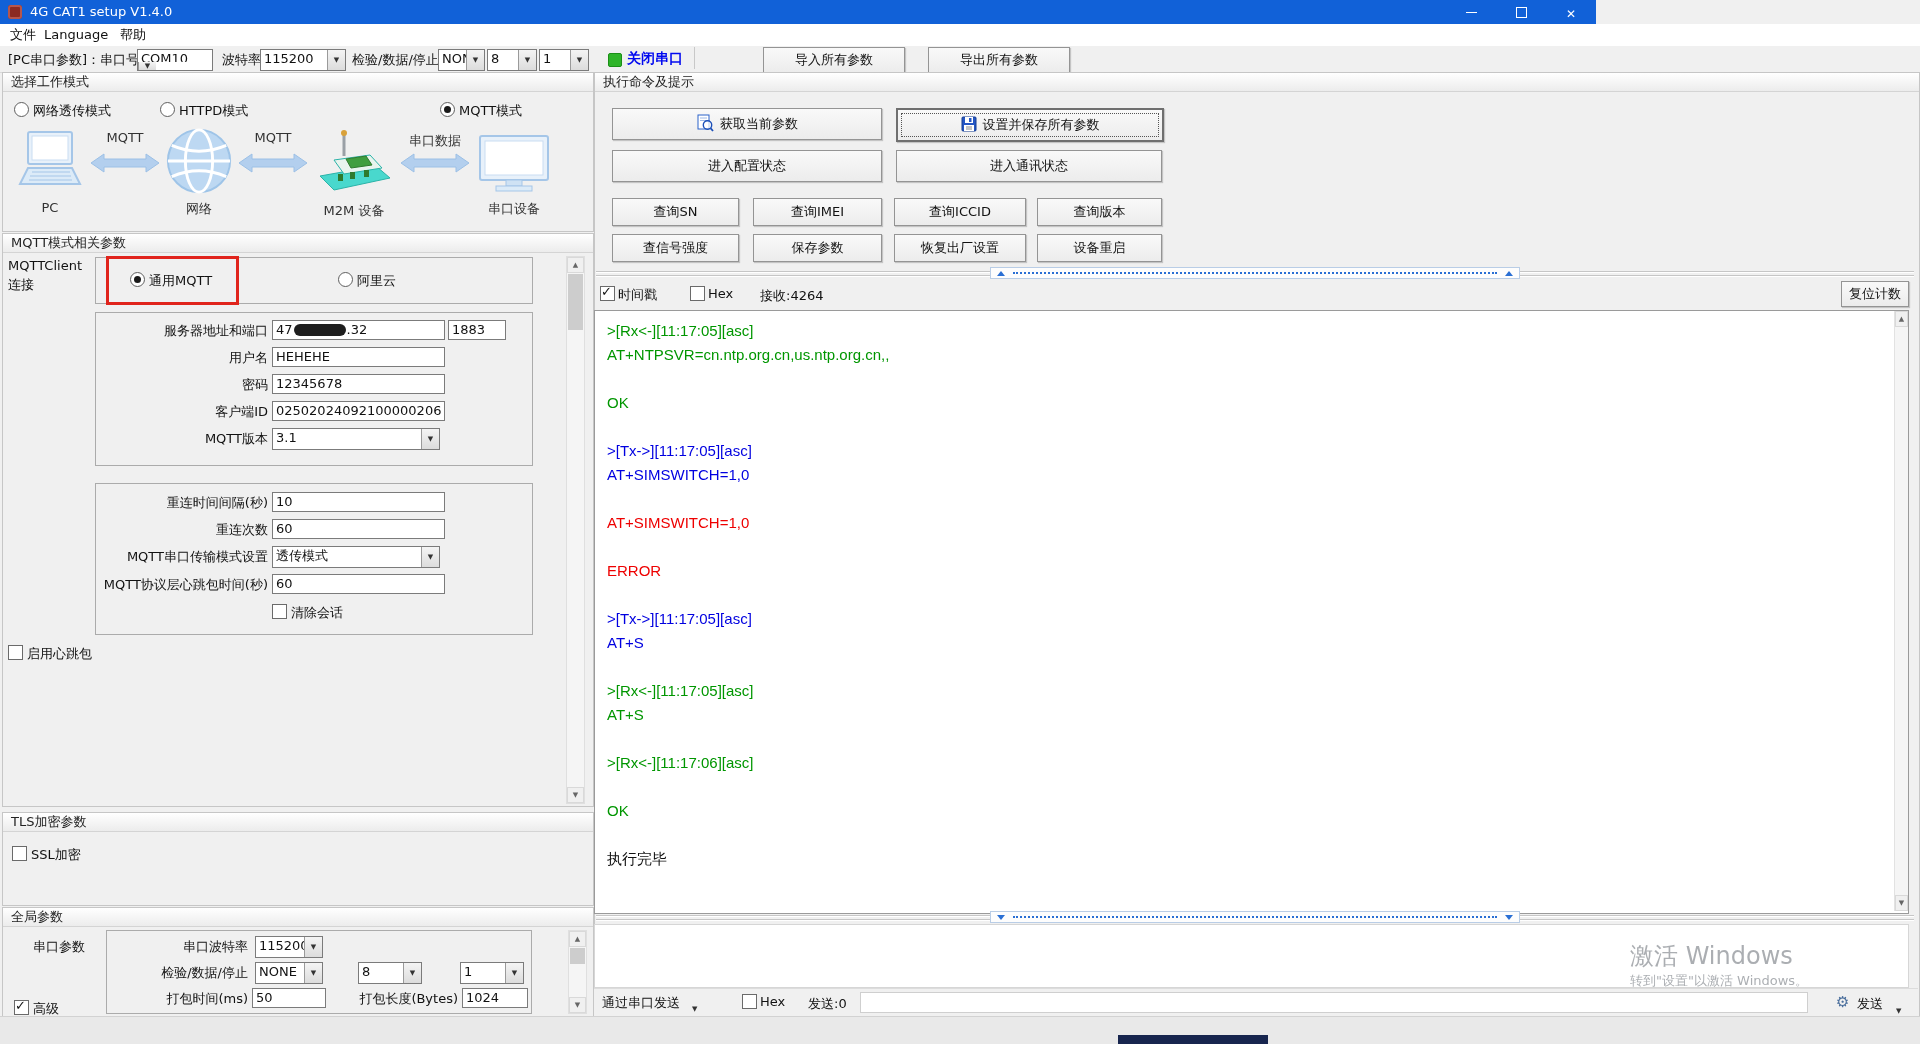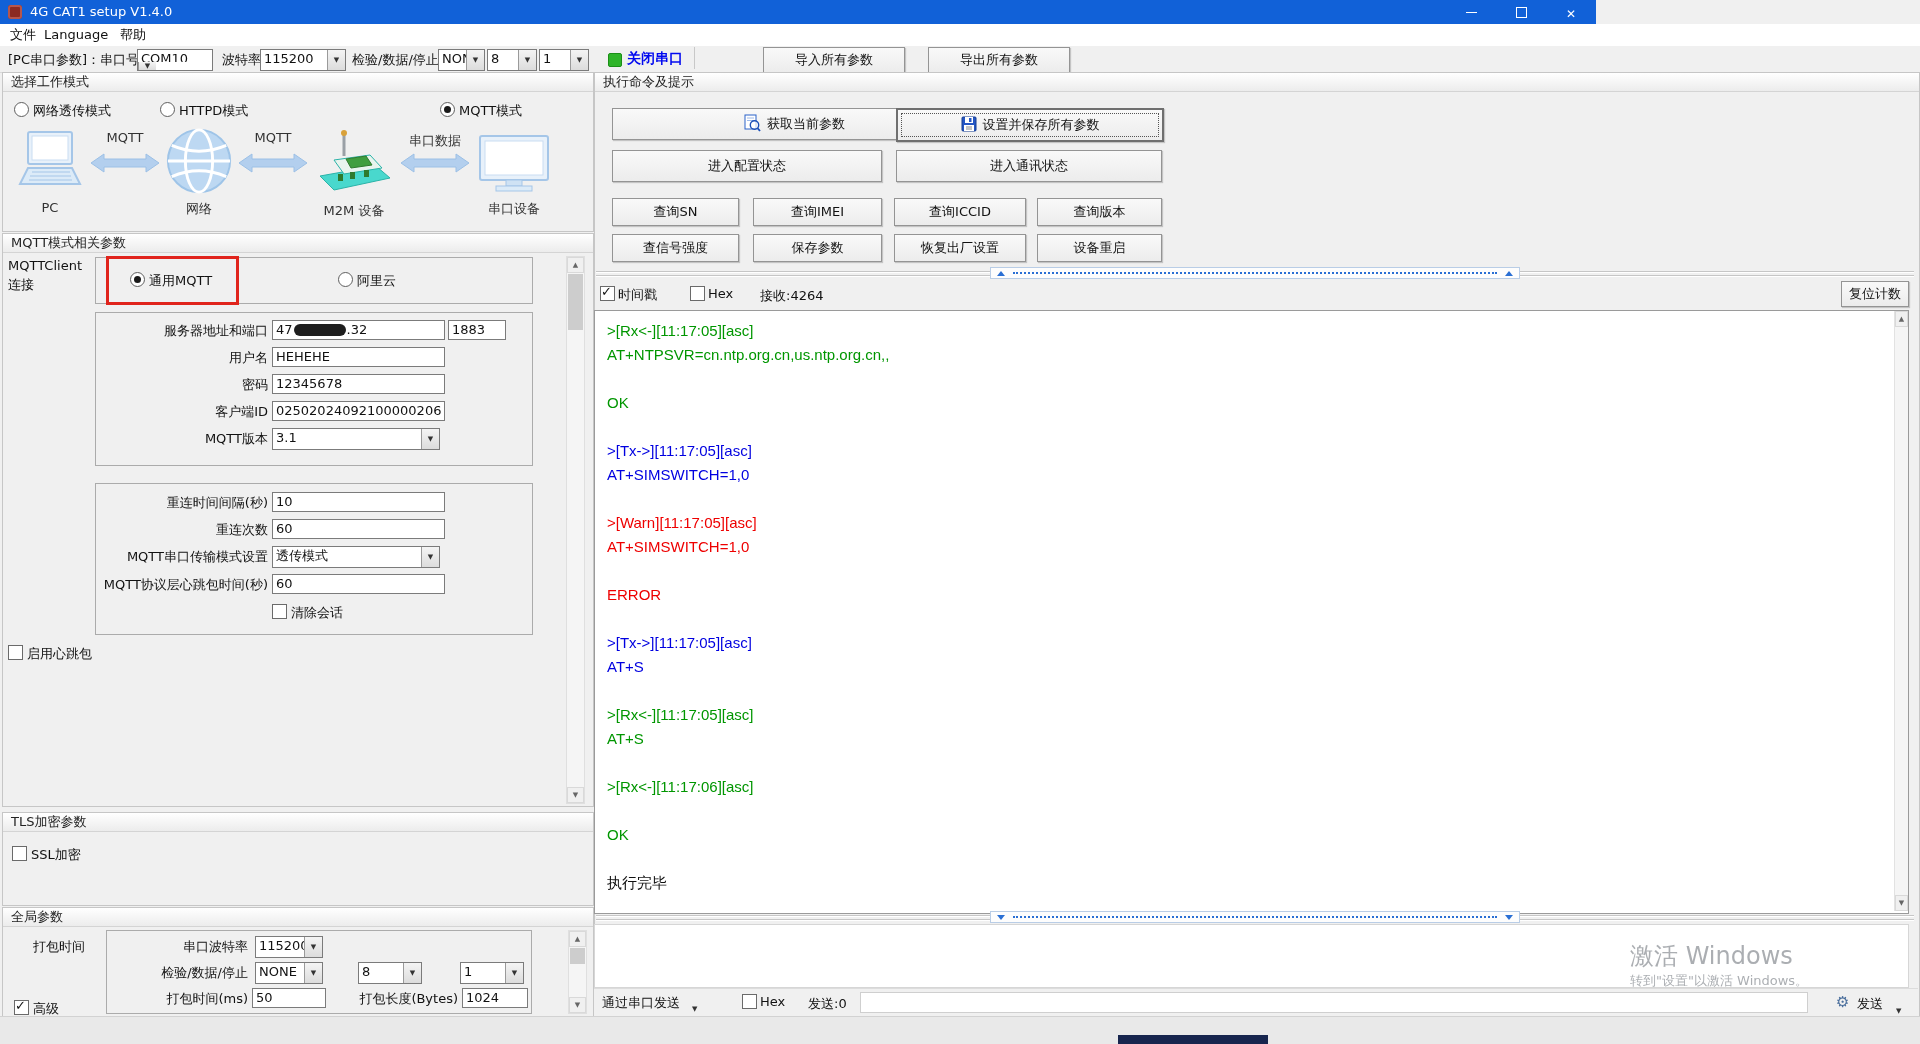--- a/index.html
+++ b/index.html
@@ -266,21 +266,21 @@
 
   <div class="groupbox" style="left:2px;top:812px;width:590px;height:92px;">
     <div class="grouphdr">TLS加密参数</div>
   </div>
   <span class="cb" style="left:12px;top:846px;"></span>
   <span class="lbl" style="left:31px;top:846px;">SSL加密</span>
 
   <div class="groupbox" style="left:2px;top:907px;width:590px;height:109px;">
     <div class="grouphdr">全局参数</div>
   </div>
-  <span class="lbl" style="left:33px;top:938px;">打包时间</span>
+  <span class="lbl" style="left:33px;top:938px;">串口参数</span>
   <div class="fieldbox" style="left:106px;top:930px;width:424px;height:82px;"></div>
   <span class="rlabel" style="left:120px;top:938px;width:128px;">串口波特率</span>
   <div class="combo" style="left:255px;top:936px;width:66px;height:20px;">
     <span class="val">115200</span>
       <span class="carrow"></span>
   </div>
   <span class="rlabel" style="left:120px;top:964px;width:128px;">检验/数据/停止</span>
   <div class="combo" style="left:255px;top:962px;width:66px;height:20px;">
     <span class="val">NONE</span>
       <span class="carrow"></span>
@@ -302,21 +302,21 @@
   <div class="vsb" style="left:568px;top:930px;width:17px;height:82px;">
     <div class="sbtn up" style="top:0;"></div>
     <div class="sthumb" style="top:17px;height:16px;"></div>
     <div class="sbtn down" style="bottom:0;"></div>
   </div>
 
   <div class="groupbox" style="left:594px;top:72px;width:1324px;height:944px;">
     <div class="grouphdr">执行命令及提示</div>
   </div>
 
-  <div class="btn" style="left:612px;top:108px;width:268px;height:30px;padding-left:47px;">
+  <div class="btn" style="left:612px;top:108px;width:268px;height:30px;">
     <span><svg width="18" height="18" viewBox="0 0 18 18">
           <rect x="2" y="1" width="11" height="14" fill="#fff" stroke="#2b62c9"></rect>
           <line x1="4" y1="4" x2="11" y2="4" stroke="#9cb8e8"></line>
           <line x1="4" y1="6.5" x2="11" y2="6.5" stroke="#9cb8e8"></line>
           <circle cx="11.5" cy="11" r="4.2" fill="rgba(255,255,255,.7)" stroke="#1b4fb8" stroke-width="1.4"></circle>
           <line x1="14.5" y1="14.2" x2="17" y2="17" stroke="#1b4fb8" stroke-width="1.8"></line>
         </svg></span>
     <span>获取当前参数</span>
   </div>
   <div class="btn default" style="left:896px;top:108px;width:264px;height:30px;">
@@ -382,21 +382,20 @@
   <div class="logarea" style="left:594px;top:310px;width:1313px;height:602px;">
     <div id="log-body">
         <div class="log-line g">&gt;[Rx&lt;-][11:17:05][asc]</div>
         <div class="log-line g">AT+NTPSVR=cn.ntp.org.cn,us.ntp.org.cn,,</div>
         <div class="log-line k">&nbsp;</div>
         <div class="log-line g">OK</div>
         <div class="log-line k">&nbsp;</div>
         <div class="log-line b">&gt;[Tx-&gt;][11:17:05][asc]</div>
         <div class="log-line b">AT+SIMSWITCH=1,0</div>
         <div class="log-line k">&nbsp;</div>
-        <div class="log-line r">&gt;[Warn][11:17:05][asc]</div>
         <div class="log-line r">AT+SIMSWITCH=1,0</div>
         <div class="log-line k">&nbsp;</div>
         <div class="log-line r">ERROR</div>
         <div class="log-line k">&nbsp;</div>
         <div class="log-line b">&gt;[Tx-&gt;][11:17:05][asc]</div>
         <div class="log-line b">AT+S</div>
         <div class="log-line k">&nbsp;</div>
         <div class="log-line g">&gt;[Rx&lt;-][11:17:05][asc]</div>
         <div class="log-line g">AT+S</div>
         <div class="log-line k">&nbsp;</div>

